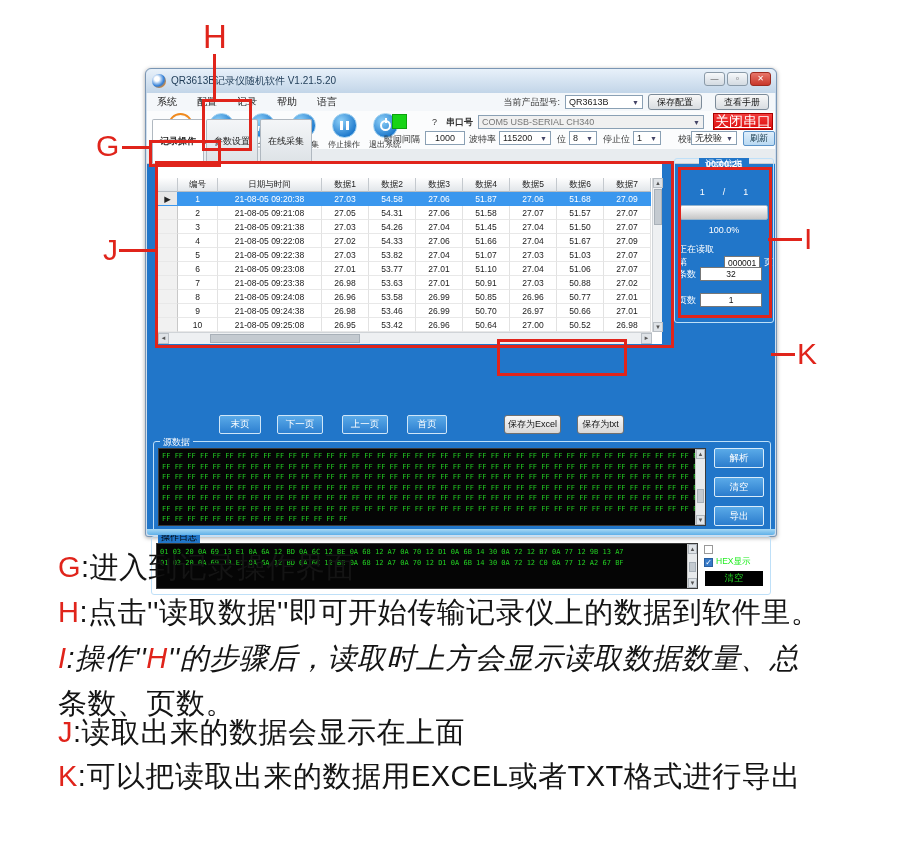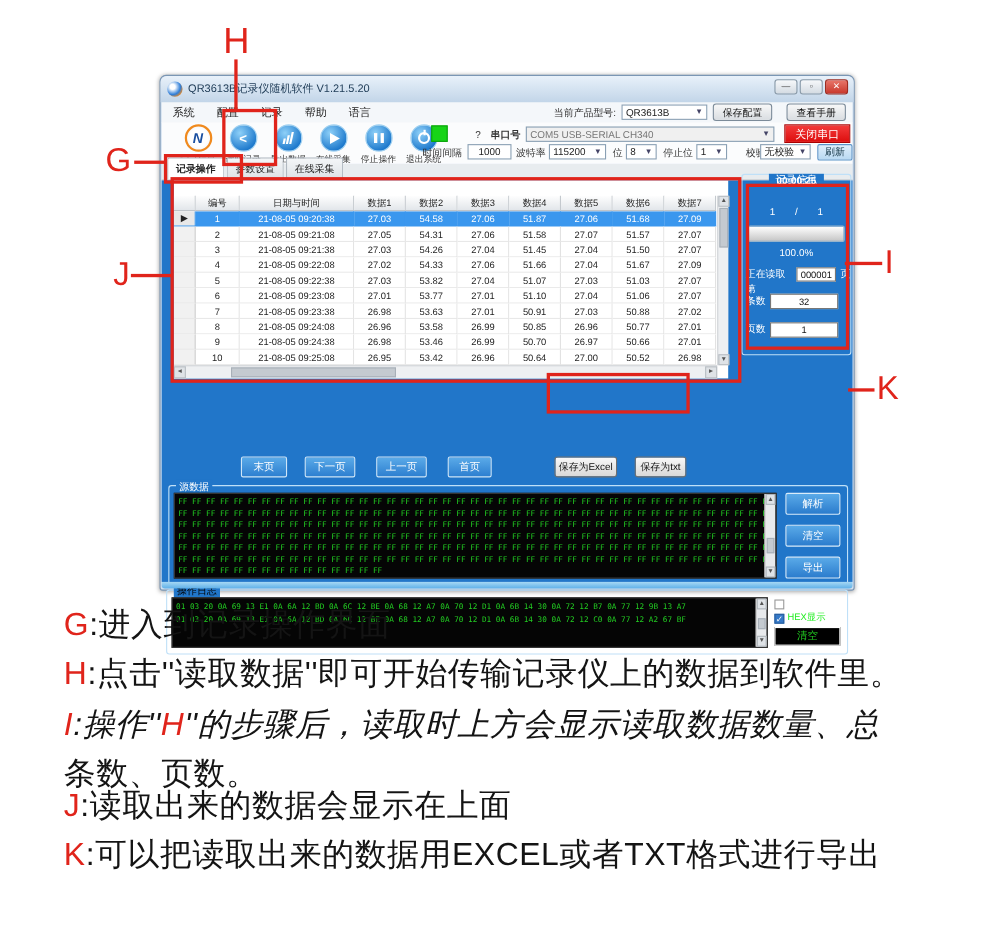--- a/index.html
+++ b/index.html
@@ -56,28 +56,28 @@
   .glyph-power::after{content:"";position:absolute;left:3px;top:-4px;width:2px;height:5px;background:#fff;}
   .glyph-wave{display:flex;align-items:flex-end;gap:1px;transform:skewX(-12deg);}
   .glyph-wave i{display:block;width:2px;background:#fff;}
   .glyph-wave i:nth-child(1){height:5px;} .glyph-wave i:nth-child(2){height:8px;} .glyph-wave i:nth-child(3){height:11px;}
 
   .green-ind{position:absolute;left:245px;top:3px;width:13px;height:13px;background:#17d417;border:1px solid #0da10d;}
   .q-mark{position:absolute;left:285px;top:6px;font-size:9px;color:#333;}
   .input{background:#fff;border:1px solid #8aa0b4;height:14px;font-size:9px;color:#222;
          display:flex;align-items:center;justify-content:center;box-sizing:border-box;}
   .redbtn{position:absolute;background:linear-gradient(#f33b3b,#dd0e0e);border:1px solid #a00;
-          color:#fff;font-size:10px;display:flex;align-items:center;justify-content:center;}
+          color:#fff;font-size:14px;display:flex;align-items:center;justify-content:center;text-decoration:underline;}
   .bluebtn-sm{background:linear-gradient(#dfeefb,#b9d9f2);border:1px solid #5b93c8;border-radius:2px;
           color:#134;font-size:9px;height:15px;display:flex;align-items:center;justify-content:center;padding:0 6px;box-sizing:border-box;}
 
   .tabstrip{position:absolute;left:1px;right:1px;top:80px;height:15px;background:#e8ecef;
             display:flex;align-items:flex-end;padding-left:5px;box-sizing:border-box;border-bottom:1px solid #c8ccd0;}
   .tab{font-size:9px;color:#222;background:linear-gradient(#f4f6f8,#dde2e6);
-       border:1px solid #b0b8c0;border-bottom:none;padding:3px 7px;margin-right:2px;border-radius:2px 2px 0 0;text-align:center;}
+       border:1px solid #b0b8c0;border-bottom:none;padding:15px 7px;margin-right:2px;border-radius:2px 2px 0 0;text-align:center;}
   .tab.active{background:#fff;font-weight:bold;}
 
   .bluearea{position:absolute;left:1px;right:1px;top:95px;height:365px;background:#2176c9;}
   .win-bottom{position:absolute;left:1px;right:1px;bottom:1px;height:6px;
               background:linear-gradient(#a6d8f4,#5fb0e8);border-radius:0 0 3px 3px;}
 
   
   .grid{position:absolute;left:11px;top:0px;width:504px;height:180px;background:#fff;font-size:8.5px;}
   .grid-info{position:absolute;left:0;top:0;right:0;height:14px;background:#1563b0;color:#fff;
              font-size:9px;display:flex;align-items:center;}
@@ -107,21 +107,21 @@
   
   .info-panel{position:absolute;left:527px;top:-6px;width:98px;height:163px;border:1px solid #bfe0f8;border-radius:3px;}
   .info-title{position:absolute;left:0;right:0;top:-6px;text-align:center;}
   .info-title span{background:#2176c9;color:#fff;font-size:9.5px;padding:0 6px;}
   .ip-row{position:absolute;left:0;right:0;text-align:center;color:#fff;font-size:9px;}
   .pager{display:flex;justify-content:center;gap:18px;}
   .pbar{position:absolute;left:5px;right:5px;top:46px;height:13px;border:1px solid #96b4cc;border-radius:2px;
         background:linear-gradient(#ffffff,#c6c6c6);}
   .ip-input{background:#fff;border:1px solid #777;color:#111;font-size:8.5px;display:inline-flex;
             align-items:center;justify-content:center;box-sizing:border-box;}
-  .ip-line{position:absolute;color:#fff;font-size:9px;display:flex;align-items:flex-start;gap:4px;}
+  .ip-line{position:absolute;color:#fff;font-size:9px;display:flex;align-items:flex-end;gap:4px;}
 
   
   .navbtn{position:absolute;height:19px;background:linear-gradient(#5aaae8,#2d7fd0);
           border:1px solid #cfe6f8;border-radius:2px;color:#fff;font-size:9.5px;
           display:flex;align-items:center;justify-content:center;box-sizing:border-box;}
   .savebtn{position:absolute;height:19px;background:linear-gradient(#f8f8f8,#d8d8d8);
            border:1px solid #707070;border-radius:3px;color:#111;font-size:9px;
            display:flex;align-items:center;justify-content:center;box-sizing:border-box;}
 
   

